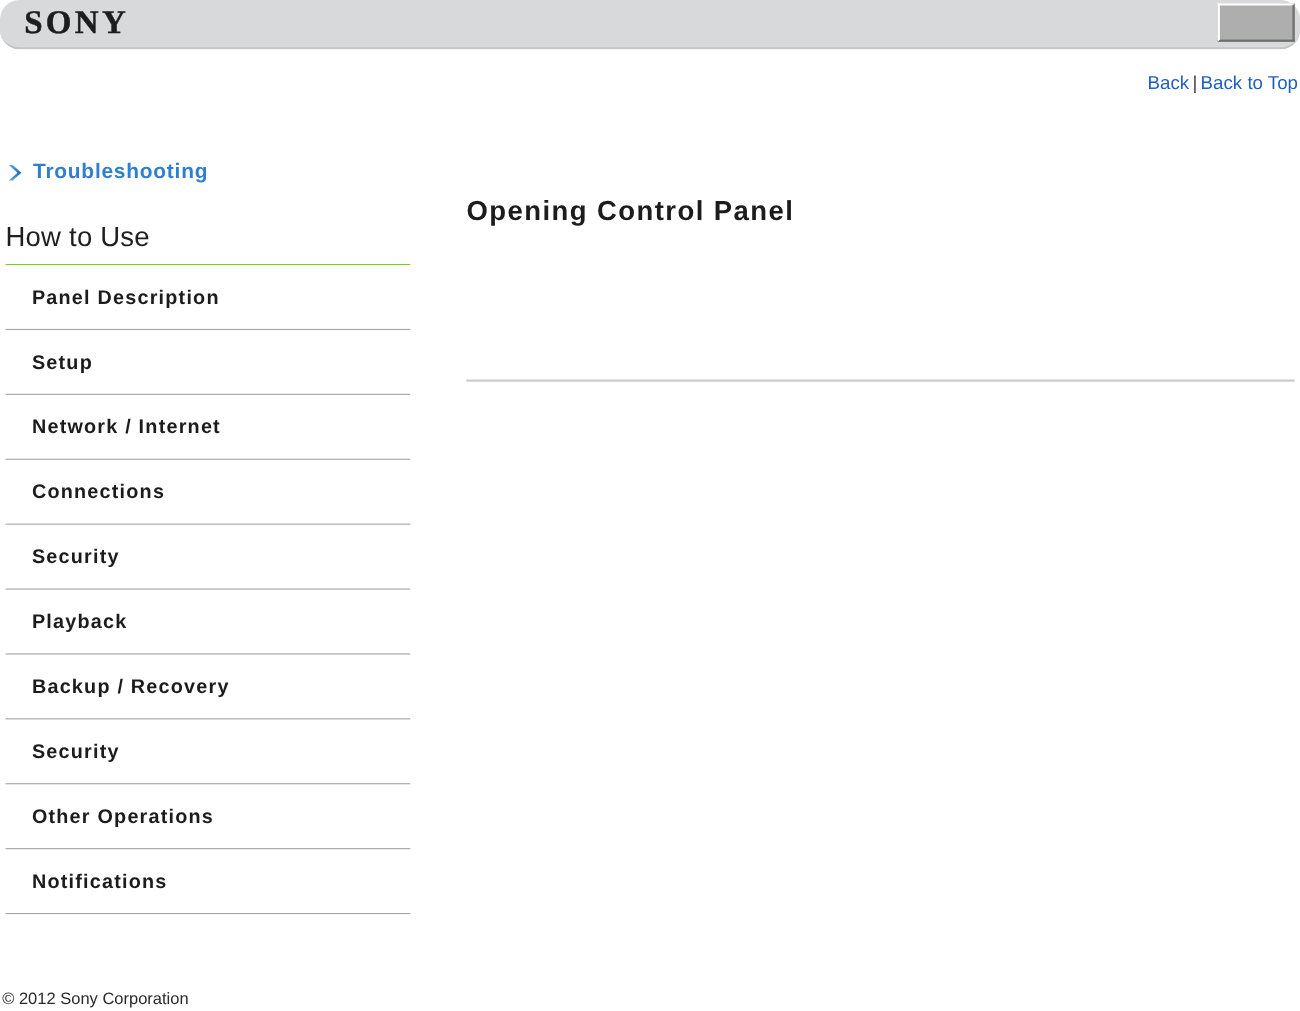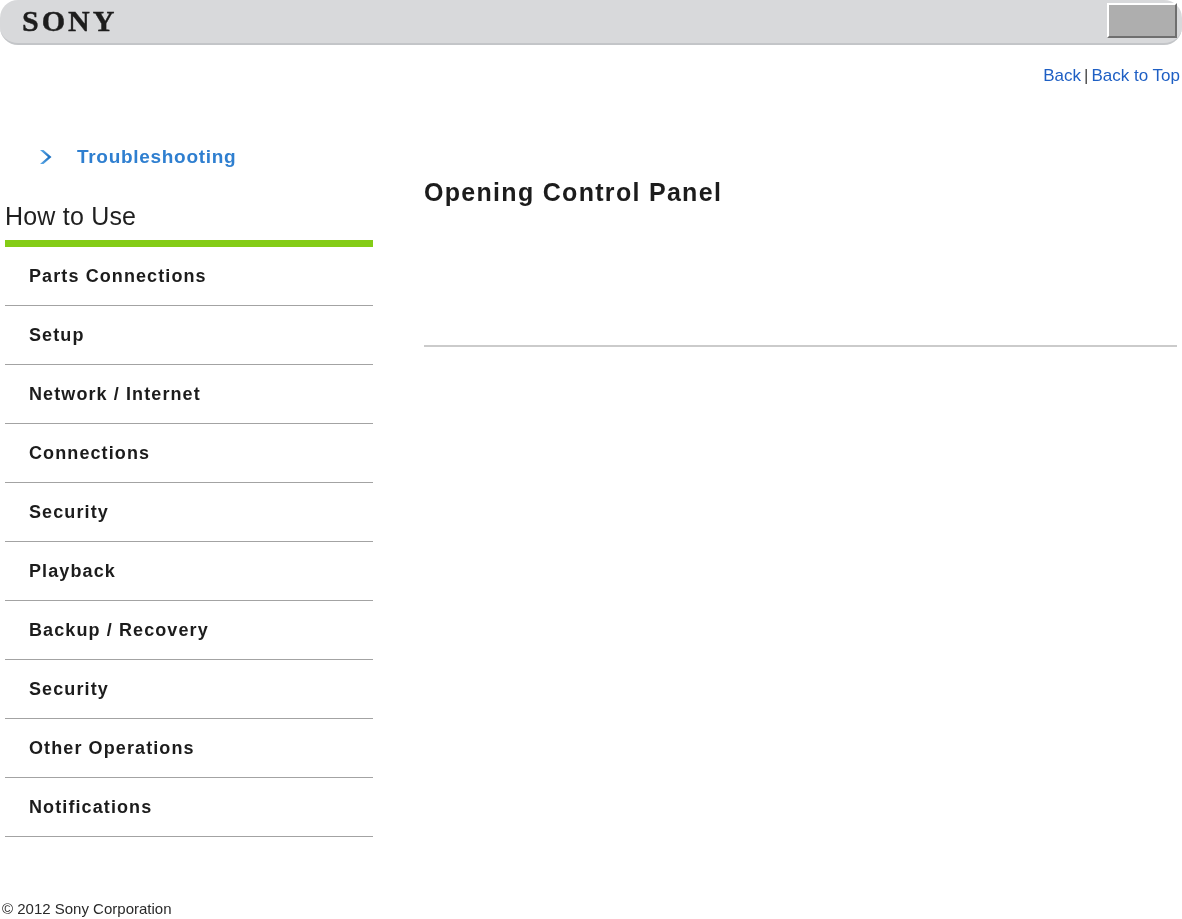--- a/index.html
+++ b/index.html
@@ -118,25 +118,24 @@
   
   .sidebar {
     position: absolute;
     left: 0;
     top: 140px;
     width: 380px;
   }
   .troubleshooting-link {
     display: flex;
     align-items: center;
-    gap: 22px;
+    gap: 7px;
     padding-left: 7px;
     height: 34px;
     text-decoration: none;
-    margin-left: 32px;
   }
   .chev-icon {
     display: inline-block;
     width: 16px;
     height: 18px;
     flex: 0 0 auto;
   }
   .troubleshooting-label {
     font-size: 19px;
     font-weight: 700;
@@ -144,21 +143,21 @@
     color: #2f7fd0;
   }
 
   .section-heading {
     margin: 28px 0 0 5px;
     width: 368px;
     font-size: 25px;
     font-weight: 400;
     color: #1f1f1f;
     padding-bottom: 9px;
-    border-bottom: 7px solid #84cc16;
+    border-bottom: 1px solid #84cc16;
     box-sizing: border-box;
     letter-spacing: 0.2px;
   }
 
   .nav-list {
     list-style: none;
     margin: 0 0 0 5px;
     padding: 0;
     width: 368px;
   }
@@ -243,21 +242,21 @@
         <path d="M1 2 L9 9 L1 16 L4.5 16 L12.5 9 L4.5 2 Z" fill="url(#cg)"></path>
       </svg>
     </span>
     <span class="troubleshooting-label">Troubleshooting</span>
   </a>
 
   <h2 class="section-heading">How to Use</h2>
 
   <ul class="nav-list">
     <li>
-      <a class="nav-item" href="#">Parts Connections</a>
+      <a class="nav-item" href="#">Panel Description</a>
       </li>
     <li>
       <a class="nav-item" href="#">Setup</a>
       </li>
     <li>
       <a class="nav-item" href="#">Network / Internet</a>
       </li>
     <li>
       <a class="nav-item" href="#">Connections</a>
       </li>

